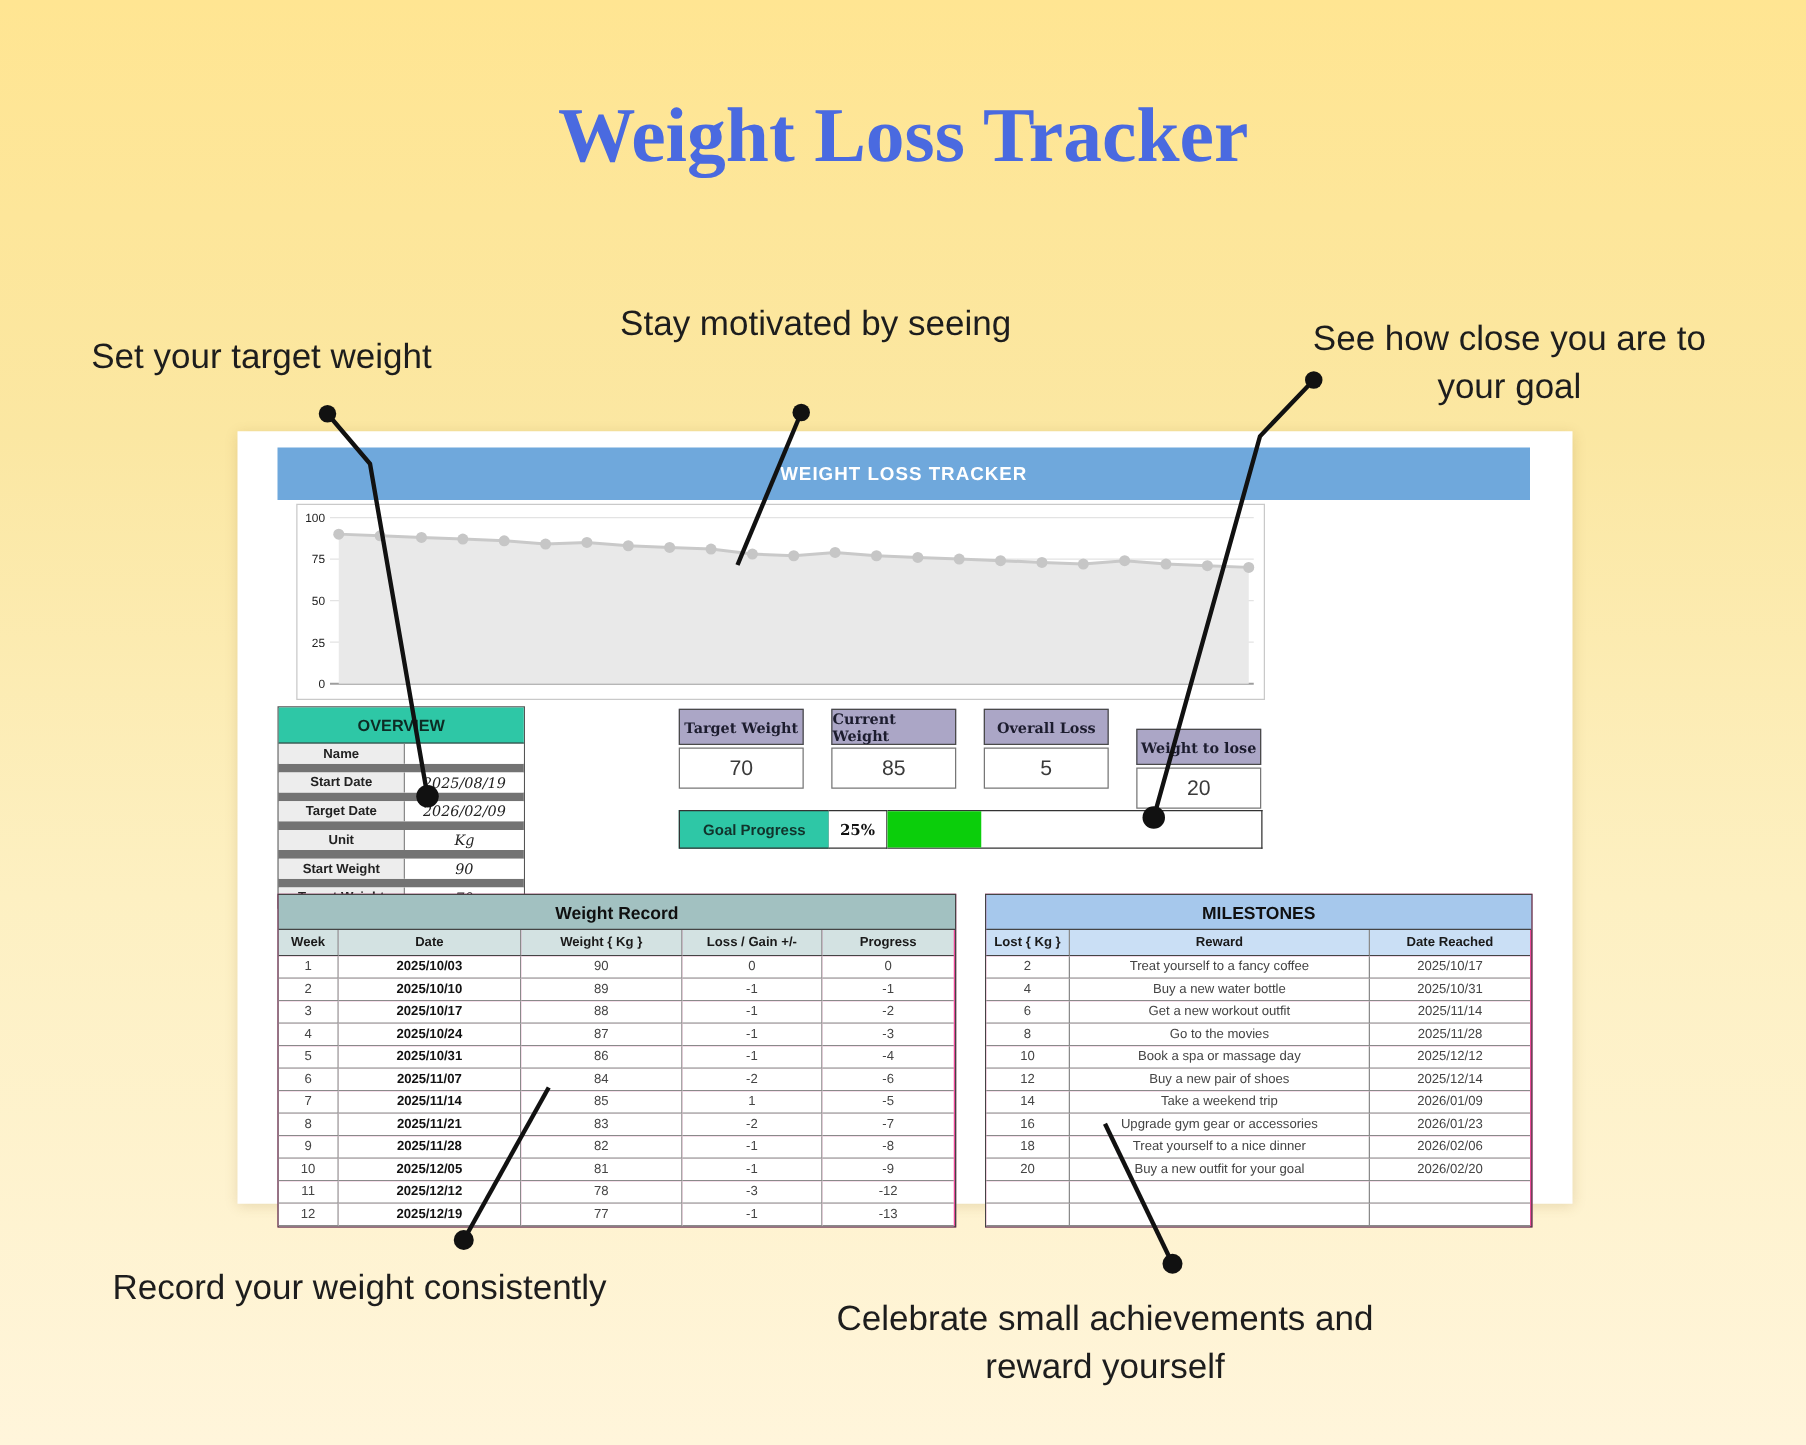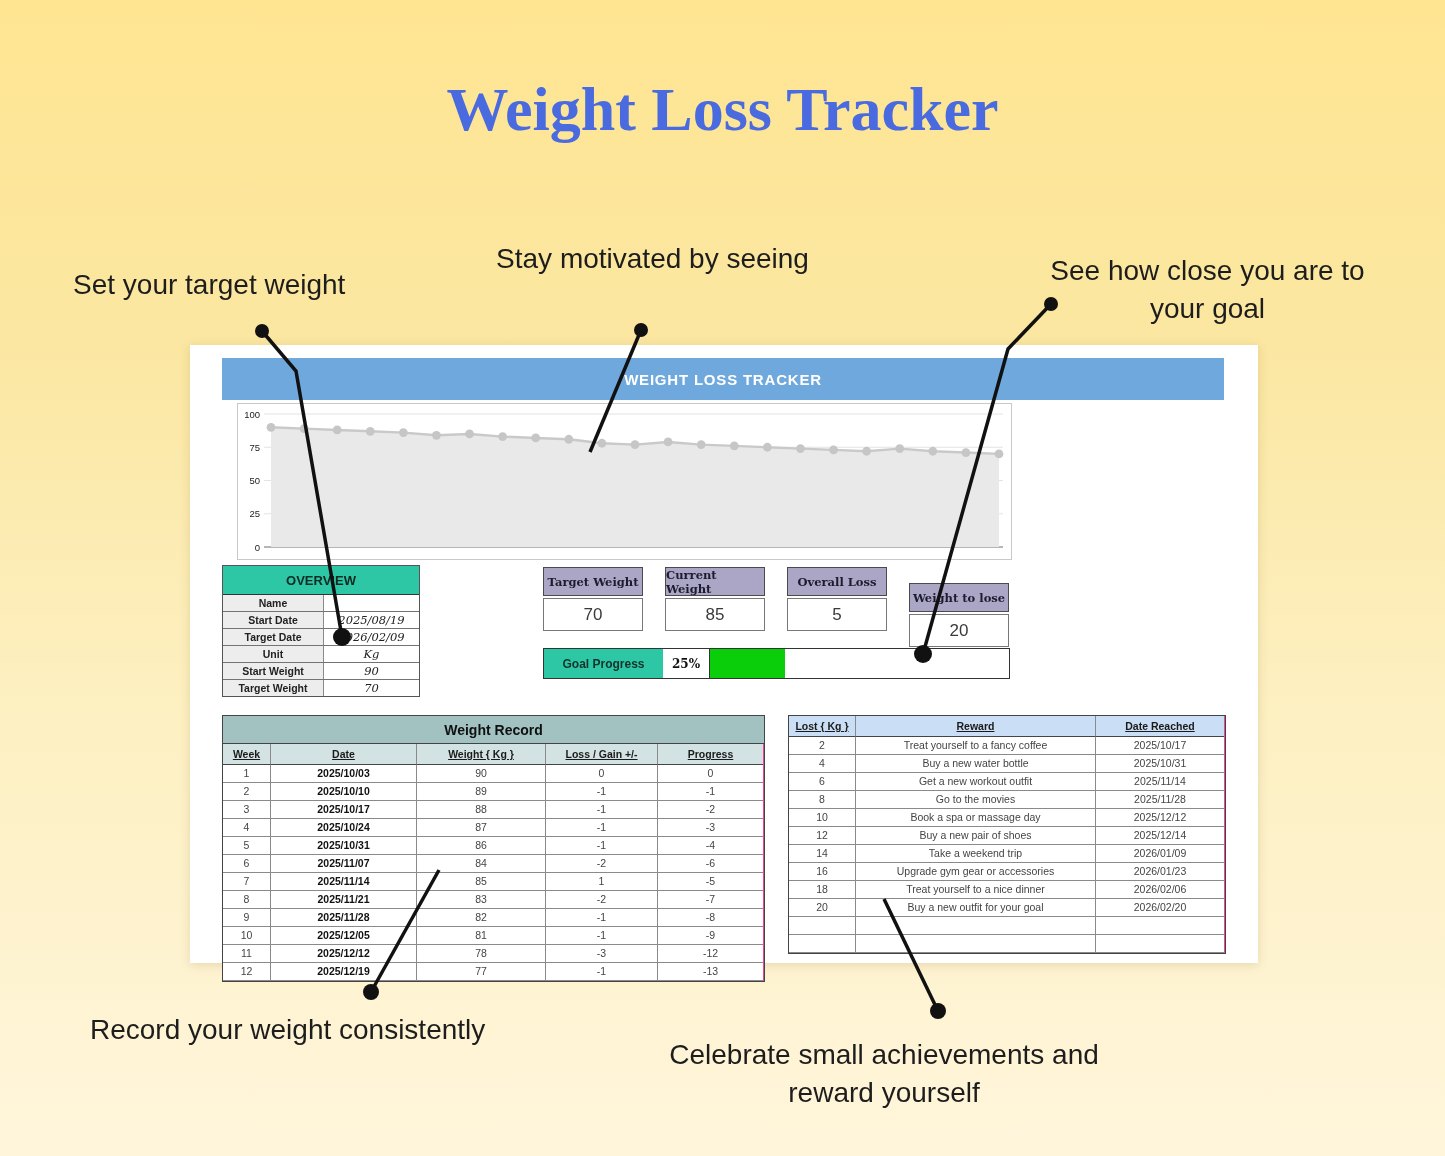--- a/index.html
+++ b/index.html
@@ -18,21 +18,21 @@
   .sheet{position:absolute;left:190px;top:345px;width:1068px;height:618px;background:#fff;
     box-shadow:0 2px 10px rgba(120,90,20,.18);}
   .sheet-header{position:absolute;left:32px;top:13px;width:1002px;height:42px;background:#6FA8DC;
     color:#fff;font-weight:700;font-size:15px;letter-spacing:.8px;display:flex;align-items:center;justify-content:center;}
   .chart-box{position:absolute;left:47px;top:58px;width:773px;height:155px;background:#fff;border:1px solid #c9c9c9;}
 
   
   .overview{position:absolute;left:32px;top:220px;width:196px;border:1px solid #555;background:#fff;}
   .ov-title{height:28px;background:#2EC7A6;border-bottom:1px solid #333;display:flex;align-items:center;justify-content:center;
     font-weight:700;font-size:13px;color:#0d2b24;}
-  .ov-row{display:flex;height:16px;border-bottom:1px solid #737373;}
+  .ov-row{display:flex;height:16px;border-bottom:7px solid #737373;}
   .ov-row:last-child{border-bottom:none;}
   .ov-label{width:100px;background:#EDEDED;border-right:1px solid #8a8a8a;display:flex;align-items:center;justify-content:center;
     font-weight:700;font-size:10.5px;color:#222;}
   .ov-value{width:95px;background:#fff;display:flex;align-items:center;justify-content:center;
     font-family:"DejaVu Serif",serif;font-style:italic;font-size:11.5px;color:#222;}
 
   
   .card{position:absolute;top:222px;width:100px;}
   .card .ch{height:27px;background:#ABA6C6;border:1px solid #4a4a4a;display:flex;align-items:center;justify-content:center;
     font-family:"DejaVu Serif",serif;font-size:11.5px;font-weight:600;color:#1c1c2e;}
@@ -56,21 +56,21 @@
   .tbl-title{height:27px;display:flex;align-items:center;justify-content:center;font-weight:700;font-size:14px;color:#101010;
     border-bottom:1px solid #444;}
   #weight-record .tbl-title{background:#A2C1C1;}
   #milestones .tbl-title{background:#A6C8EC;}
   .grid{display:grid;}
   #wr-grid{grid-template-columns:48px 146px 129px 112px 105px;}
   #ms-grid{grid-template-columns:67px 240px 128px;}
   .gc{height:17px;line-height:17px;text-align:center;font-size:10.5px;color:#444;
     border-right:1px solid #8a8a8a;border-bottom:1px solid #8a8a8a;overflow:hidden;white-space:nowrap;background:#fff;}
   .gc.lastcol{border-right:none;}
-  .gc.hdr{height:20px;line-height:20px;font-weight:700;color:#1a1a1a;border-bottom:1px solid #444;text-decoration:underline;}
+  .gc.hdr{height:20px;line-height:20px;font-weight:700;color:#1a1a1a;border-bottom:1px solid #444;}
   #weight-record .gc.hdr{background:#D3E2E2;}
   #milestones .gc.hdr{background:#CADFF5;}
   .gc.b{font-weight:700;color:#111;}
 </style>
 </head>
 <body>
 
 <div class="page">
 
   <h1 class="title">Weight Loss Tracker</h1>
@@ -256,20 +256,21 @@
           <div class="gc lastcol">-12</div>
           <div class="gc">12</div>
           <div class="gc b">2025/12/19</div>
           <div class="gc">77</div>
           <div class="gc">-1</div>
           <div class="gc lastcol">-13</div>
         </div>
     </div>
 
     <div class="gridtable" id="milestones">
+      <div class="tbl-title">MILESTONES</div>
       <div class="grid" id="ms-grid">
           <div class="gc hdr">Lost { Kg }</div>
           <div class="gc hdr">Reward</div>
           <div class="gc hdr lastcol">Date Reached</div>
           <div class="gc">2</div>
           <div class="gc">Treat yourself to a fancy coffee</div>
           <div class="gc lastcol">2025/10/17</div>
           <div class="gc">4</div>
           <div class="gc">Buy a new water bottle</div>
           <div class="gc lastcol">2025/10/31</div>

